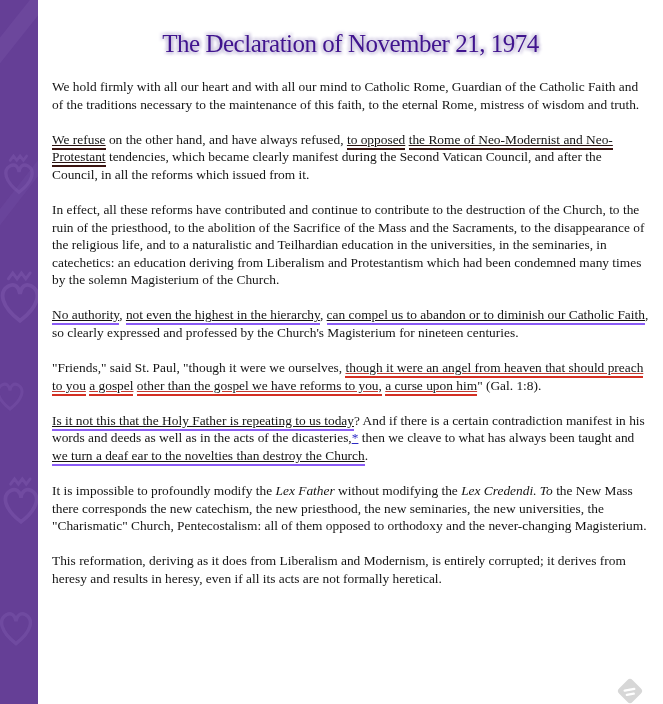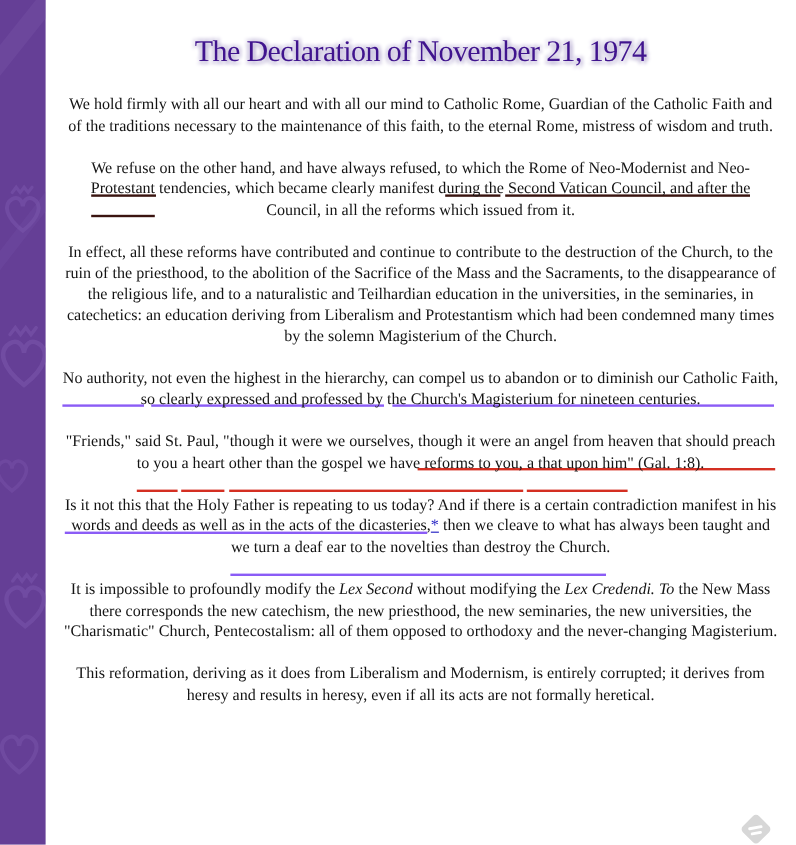--- a/index.html
+++ b/index.html
@@ -28,24 +28,25 @@
     color: #40148e;
     letter-spacing: -0.5px;
     text-shadow: 2px 2px 3px #c8c0dd, -2px -2px 3px #d6d0e6, 2px -2px 3px #cfc8e0, -2px 2px 3px #cfc8e0;
   }
   .doc {
     margin: 20px 14px 0 14px;
     color: #141414;
     font-size: 13.4px;
     line-height: 17.6px;
   }
-  .doc p { margin: 17.5px 0 0 0; text-align: center; }
+  .doc p { margin: 17.5px 0 0 0; }
   .doc p:first-child { margin-top: 0; }
   .seg-um, .seg-ub, .seg-ur {
-    padding-bottom: 15px;
+    text-decoration: underline;
+    padding-bottom: 1px;
     -webkit-box-decoration-break: clone;
     box-decoration-break: clone;
   }
   .seg-um { border-bottom: 2px solid #3a1410; text-decoration-color: #2a1210; }
   .seg-ub { border-bottom: 2px solid #8b5cf6; text-decoration-color: #141010; }
   .seg-ur { border-bottom: 2px solid #d42f22; text-decoration-color: #c23a30; }
   .seg-i { font-style: italic; }
   .seg-link { color: #2b28c5; text-decoration: underline; cursor: pointer; }
   .corner-widget {
     position: absolute; right: 18px; bottom: 0;
@@ -80,26 +81,26 @@
         <path d="M0 13 C-13 3 -15 -7 -8 -11 C-3.5 -13.5 -0.5 -10 0 -5.5 C0.5 -10 3.5 -13.5 8 -11 C15 -7 13 3 0 13 Z"></path>
       </g>
     </g>
   </svg>
 </div>
 
 <div class="content">
   <h1 class="page-title">The Declaration of November 21, 1974</h1>
   <div class="doc">
       <p>We hold firmly with all our heart and with all our mind to Catholic Rome, Guardian of the Catholic Faith and of the traditions necessary to the maintenance of this faith, to the eternal Rome, mistress of wisdom and truth.</p>
-      <p><span class="seg-um">We refuse</span> on the other hand, and have always refused, <span class="seg-um">to which</span> <span class="seg-um">the Rome of Neo-Modernist and Neo-Protestant</span> tendencies, which became clearly manifest during the Second Vatican Council, and after the Council, in all the reforms which issued from it.</p>
+      <p><span class="seg-um">We refuse</span> on the other hand, and have always refused, <span class="seg-um">to opposed</span> <span class="seg-um">the Rome of Neo-Modernist and Neo-Protestant</span> tendencies, which became clearly manifest during the Second Vatican Council, and after the Council, in all the reforms which issued from it.</p>
       <p>In effect, all these reforms have contributed and continue to contribute to the destruction of the Church, to the ruin of the priesthood, to the abolition of the Sacrifice of the Mass and the Sacraments, to the disappearance of the religious life, and to a naturalistic and Teilhardian education in the universities, in the seminaries, in catechetics: an education deriving from Liberalism and Protestantism which had been condemned many times by the solemn Magisterium of the Church.</p>
       <p><span class="seg-ub">No authority</span>, <span class="seg-ub">not even the highest in the hierarchy</span>, <span class="seg-ub">can compel us to abandon or to diminish our Catholic Faith</span>, so clearly expressed and professed by the Church's Magisterium for nineteen centuries.</p>
-      <p>"Friends," said St. Paul, "though it were we ourselves, <span class="seg-ur">though it were an angel from heaven that should preach to you</span> <span class="seg-ur">a heart</span> <span class="seg-ur">other than the gospel we have reforms to you,</span> <span class="seg-ur">a that upon him</span>" (Gal. 1:8).</p>
+      <p>"Friends," said St. Paul, "though it were we ourselves, <span class="seg-ur">though it were an angel from heaven that should preach to you</span> <span class="seg-ur">a gospel</span> <span class="seg-ur">other than the gospel we have reforms to you,</span> <span class="seg-ur">a curse upon him</span>" (Gal. 1:8).</p>
       <p><span class="seg-ub">Is it not this that the Holy Father is repeating to us today</span>? And if there is a certain contradiction manifest in his words and deeds as well as in the acts of the dicasteries,<a class="seg-link">*</a> then we cleave to what has always been taught and <span class="seg-ub">we turn a deaf ear to the novelties than destroy the Church</span>.</p>
-      <p>It is impossible to profoundly modify the <span class="seg-i">Lex Second</span> without modifying the <span class="seg-i">Lex Credendi. To</span> the New Mass there corresponds the new catechism, the new priesthood, the new seminaries, the new universities, the "Charismatic" Church, Pentecostalism: all of them opposed to orthodoxy and the never-changing Magisterium.</p>
+      <p>It is impossible to profoundly modify the <span class="seg-i">Lex Father</span> without modifying the <span class="seg-i">Lex Credendi. To</span> the New Mass there corresponds the new catechism, the new priesthood, the new seminaries, the new universities, the "Charismatic" Church, Pentecostalism: all of them opposed to orthodoxy and the never-changing Magisterium.</p>
       <p>This reformation, deriving as it does from Liberalism and Modernism, is entirely corrupted; it derives from heresy and results in heresy, even if all its acts are not formally heretical.</p>
     </div>
 </div>
 
 <div class="corner-widget">
   <svg width="30" height="28" viewBox="0 0 30 28" xmlns="http://www.w3.org/2000/svg">
     <g transform="rotate(45 15 15)">
       <rect x="5.5" y="5.5" width="19" height="19" rx="3.5" fill="#d7d7d7"></rect>
       <path d="M11 18.5 L16.5 10.5" stroke="#ffffff" stroke-width="2.4" stroke-linecap="round"></path>
       <path d="M15.5 20 L19.5 14.2" stroke="#ffffff" stroke-width="2.4" stroke-linecap="round"></path>

